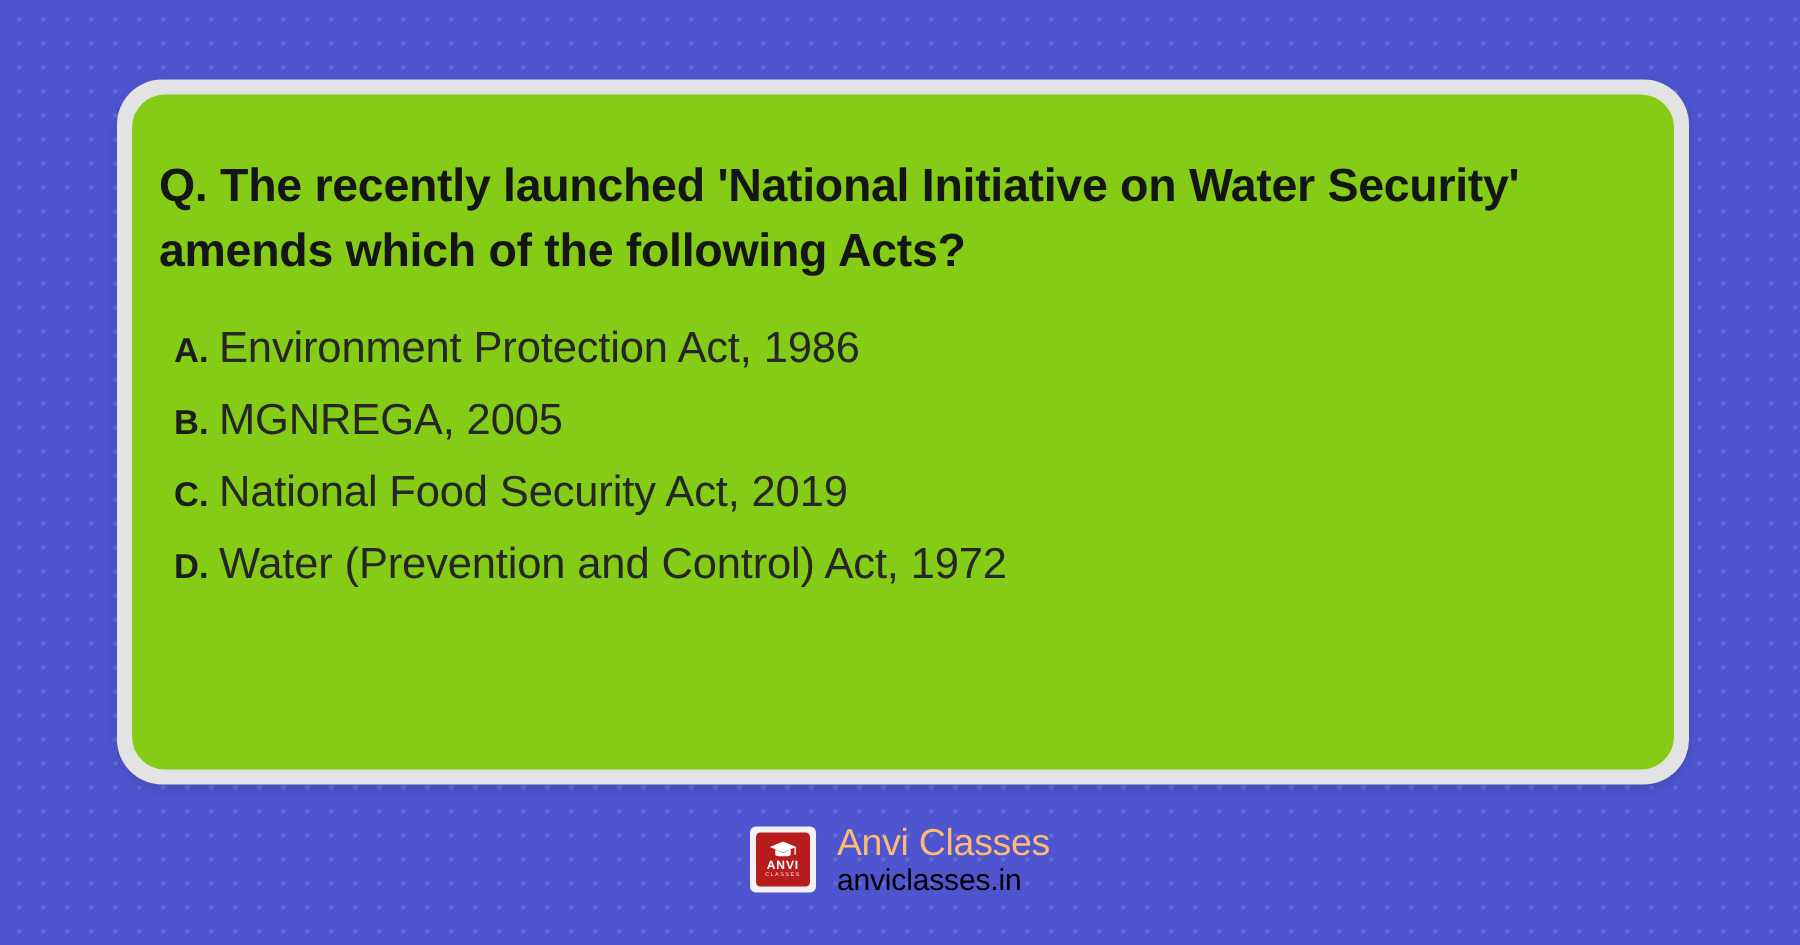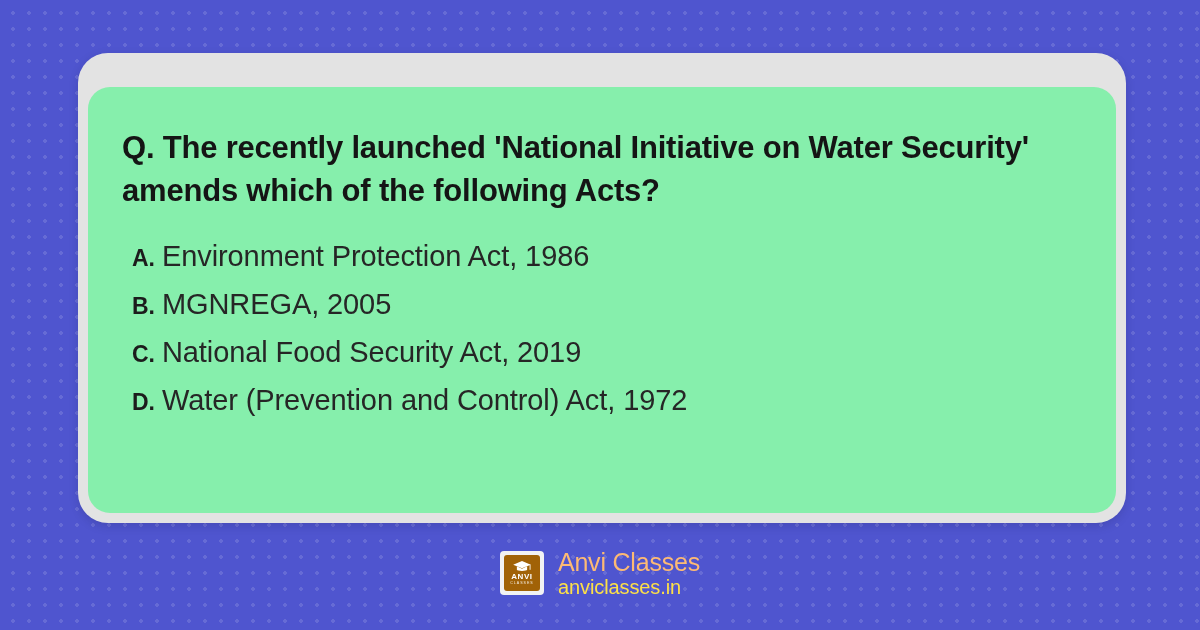--- a/index.html
+++ b/index.html
@@ -30,24 +30,23 @@
     border-radius:30px;
     box-shadow:0 3px 10px rgba(30,30,70,0.18);
   }
 
   #card {
     position:absolute;
     left:10px;
     top:10px;
     right:10px;
     bottom:10px;
-    background:#86efac;
+    background:#84cc16;
     border-radius:22px;
-    padding:40px 34px 0 34px;
-    margin-top:24px;
+    padding:40px 34px 0 18px;
   }
 
   
   #question {
     font-size:31px;
     font-weight:bold;
     color:#151515;
     line-height:1.38;
     letter-spacing:-0.2px;
     max-width:920px;
@@ -98,21 +97,21 @@
     height:44px;
     background:#f2f2f4;
     border-radius:4px;
     padding:4px;
     flex:0 0 auto;
   }
 
   #brand-logo-inner {
     width:100%;
     height:100%;
-    background:#a16207;
+    background:#b91c1c;
     border-radius:3px;
     display:flex;
     flex-direction:column;
     align-items:center;
     justify-content:center;
     gap:1px;
   }
 
   #grad-cap-icon { display:block; }
 
@@ -135,21 +134,21 @@
   #brand-text { line-height:1.12; }
 
   #brand-name {
     font-size:25px;
     color:#fdba74;
     letter-spacing:-0.2px;
   }
 
   #brand-url {
     font-size:20px;
-    color:#fde047;
+    color:#000000;
     letter-spacing:-0.1px;
   }
 </style>
 </head>
 <body>
 
 <div id="card-frame">
   <div id="card">
 
     <div id="question">Q. The recently launched 'National Initiative on Water Security' amends which of the following Acts?</div>

